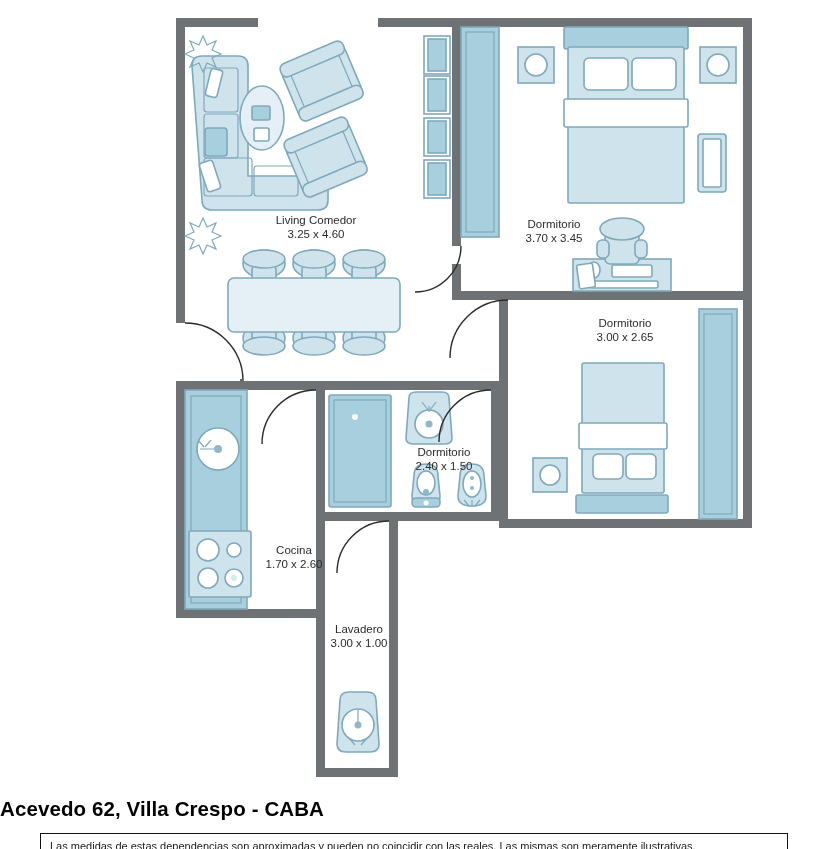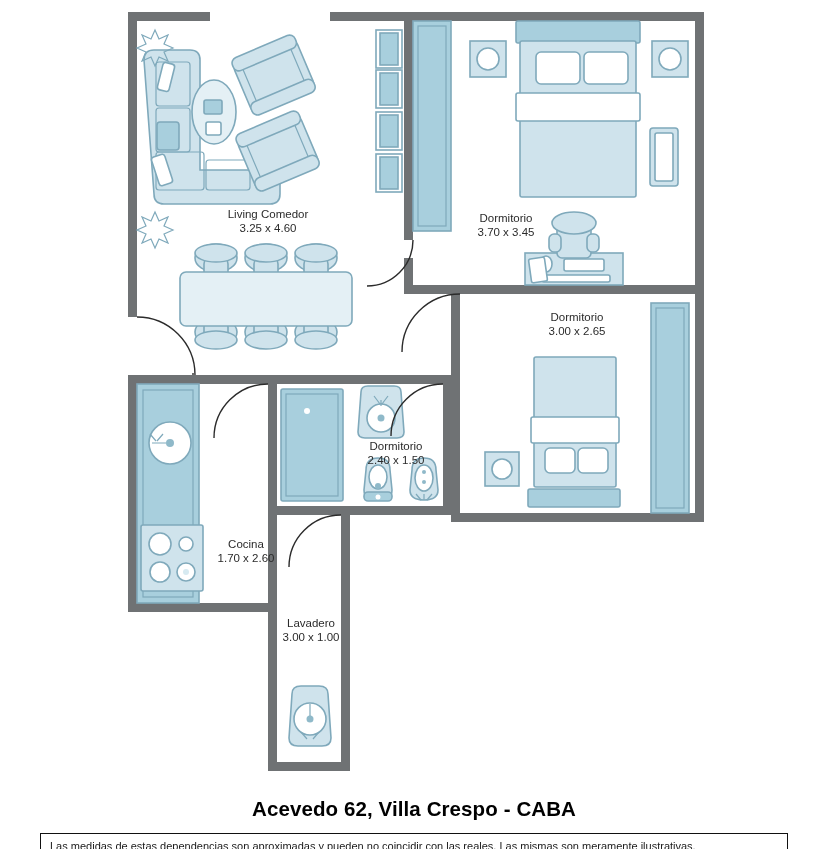--- a/index.html
+++ b/index.html
@@ -16,23 +16,24 @@
   }
   #floorplan-root {
     position: relative;
     width: 828px;
     height: 849px;
     background: #ffffff;
   }
   #plan-svg-wrap {
     position: absolute;
     left: 0;
-    top: 0;
+    top: 6px;
     width: 658px;
     height: 790px;
+    padding-left: 48px;
   }
   svg#plan {
     display: block;
     width: 828px;
     height: 790px;
   }
   .room-label {
     font-family: "Liberation Sans", sans-serif;
     font-size: 11.5px;
     fill: #2b2b2b;
@@ -44,21 +45,21 @@
     font-size: 11.5px;
     fill: #2b2b2b;
     text-anchor: middle;
     dominant-baseline: middle;
   }
   #plan-title {
     position: absolute;
     left: 0;
     top: 797px;
     width: 828px;
-    text-align: center;
+    text-align: left;
     font-family: "Liberation Sans", sans-serif;
     font-size: 20.5px;
     font-weight: bold;
     color: #000000;
     letter-spacing: 0.1px;
     white-space: nowrap;
   }
   #disclaimer-box {
     position: absolute;
     left: 40px;

